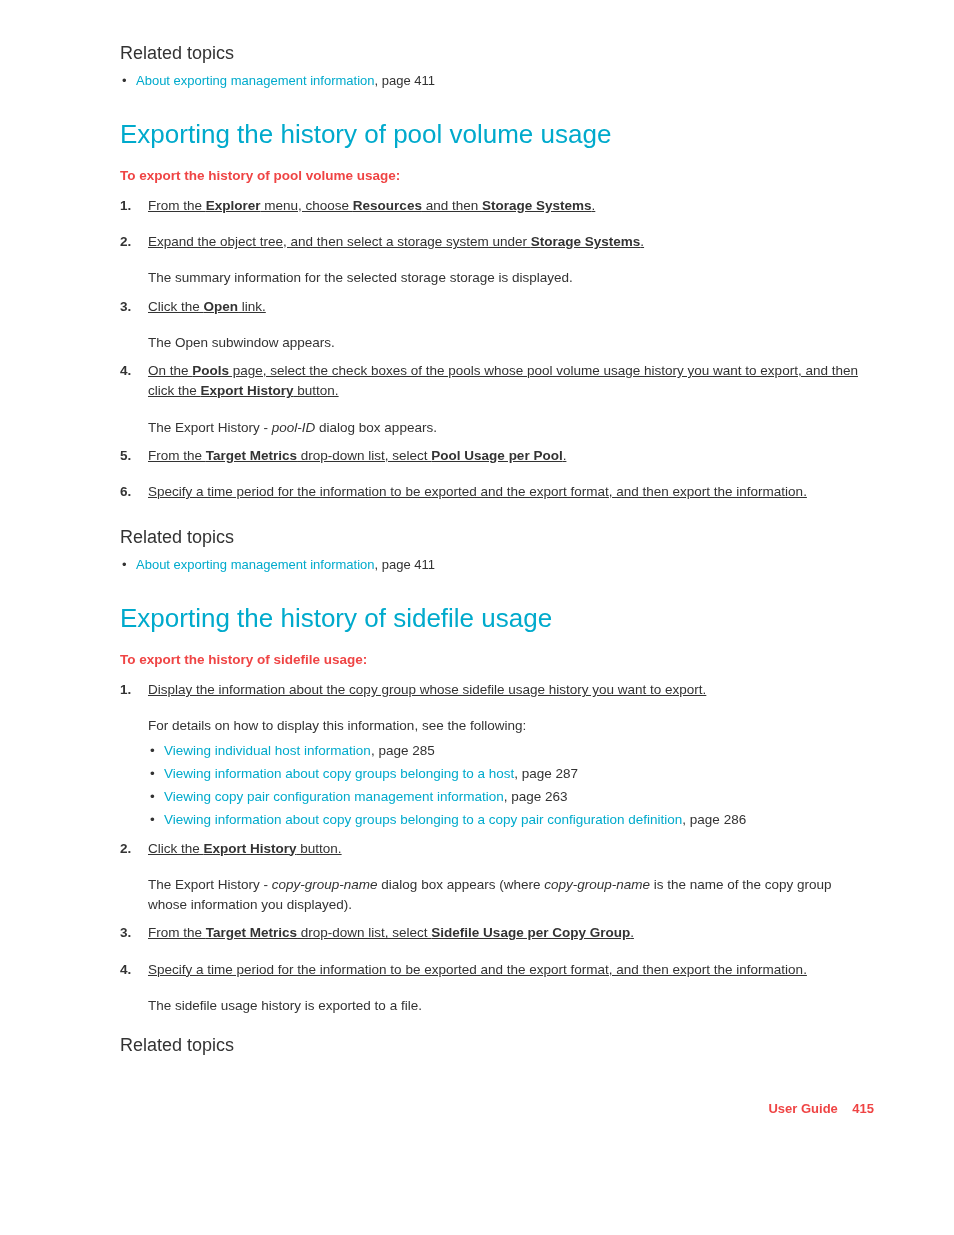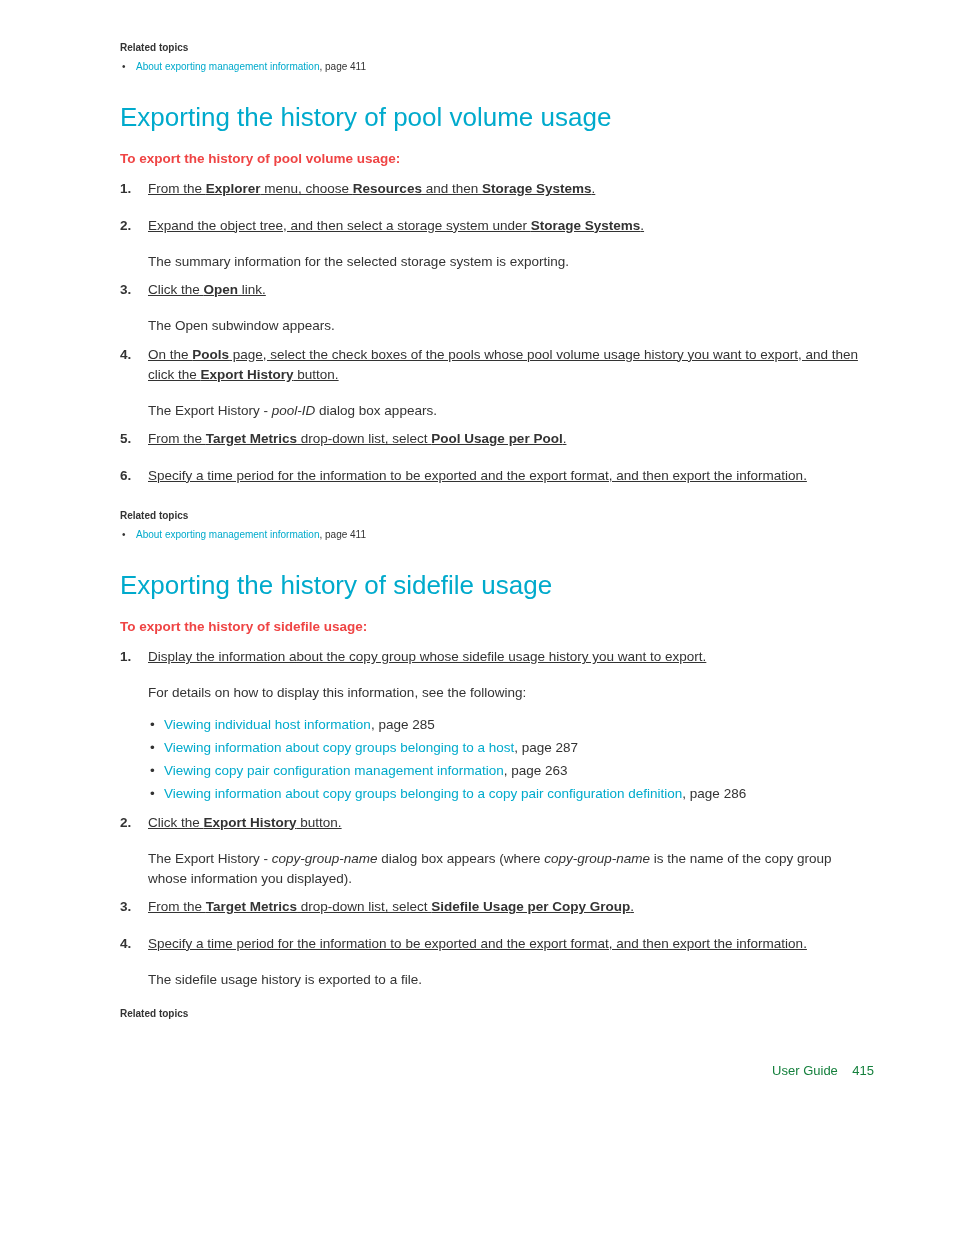--- a/index.html
+++ b/index.html
@@ -13,35 +13,35 @@
       font-size: 14px;
       color: #333;
       background: #fff;
       width: 954px;
       min-height: 1235px;
       padding: 40px 80px 60px 120px;
       line-height: 1.5;
     }
 
     .related-topics-label {
-      font-weight: bold;
-      font-size: 10px;
+      font-weight: normal;
+      font-size: 18px;
       margin-bottom: 4px;
     }
 
     .bullet-list {
       list-style: none;
       padding-left: 16px;
       margin-bottom: 24px;
     }
 
     .bullet-list li {
       position: relative;
       margin-bottom: 4px;
-      font-size: 10px;
+      font-size: 13px;
     }
 
     .bullet-list li::before {
       content: "•";
       position: absolute;
       left: -14px;
       color: #333;
     }
 
     a.link {
@@ -98,41 +98,42 @@
     .sub-note {
       padding-left: 28px;
       margin-bottom: 8px;
       font-size: 13.5px;
       color: #333;
     }
 
     .inner-bullets {
       list-style: none;
       padding-left: 16px;
-      margin-top: 11px;
+      margin-top: 4px;
     }
 
     .inner-bullets li {
       position: relative;
       margin-bottom: 3px;
       font-size: 13.5px;
     }
 
     .inner-bullets li::before {
       content: "•";
       position: absolute;
       left: -14px;
       color: #333;
     }
 
     .page-footer {
       margin-top: 40px;
       text-align: right;
       font-size: 13px;
-      color: #15803d;
+      color: #ef4444;
+      font-weight: bold;
     }
   </style>
 </head>
 <body>
 
 <div>
   <p class="related-topics-label">Related topics</p>
   <ul class="bullet-list">
     <li>
       <a class="link" href="#">About exporting management information</a><span>, page <span>411</span></span>
@@ -152,21 +153,21 @@
         <p>From the <strong>Explorer</strong> menu, choose <strong>Resources</strong> and then <strong>Storage Systems</strong>.</p>
       </div>
     </li>
 
     <li>
       <span class="list-number">2.</span>
       <div class="list-content">
         <p>Expand the object tree, and then select a storage system under <strong>Storage Systems</strong>.</p>
       </div>
     </li>
-    <div class="sub-note">The summary information for the selected storage system is exporting.</div>
+    <div class="sub-note">The summary information for the selected storage storage is displayed.</div>
 
     <li>
       <span class="list-number">3.</span>
       <div class="list-content">
         <p>Click the <strong>Open</strong> link.</p>
       </div>
     </li>
     <div class="sub-note">The Open subwindow appears.</div>
 
     <li>

